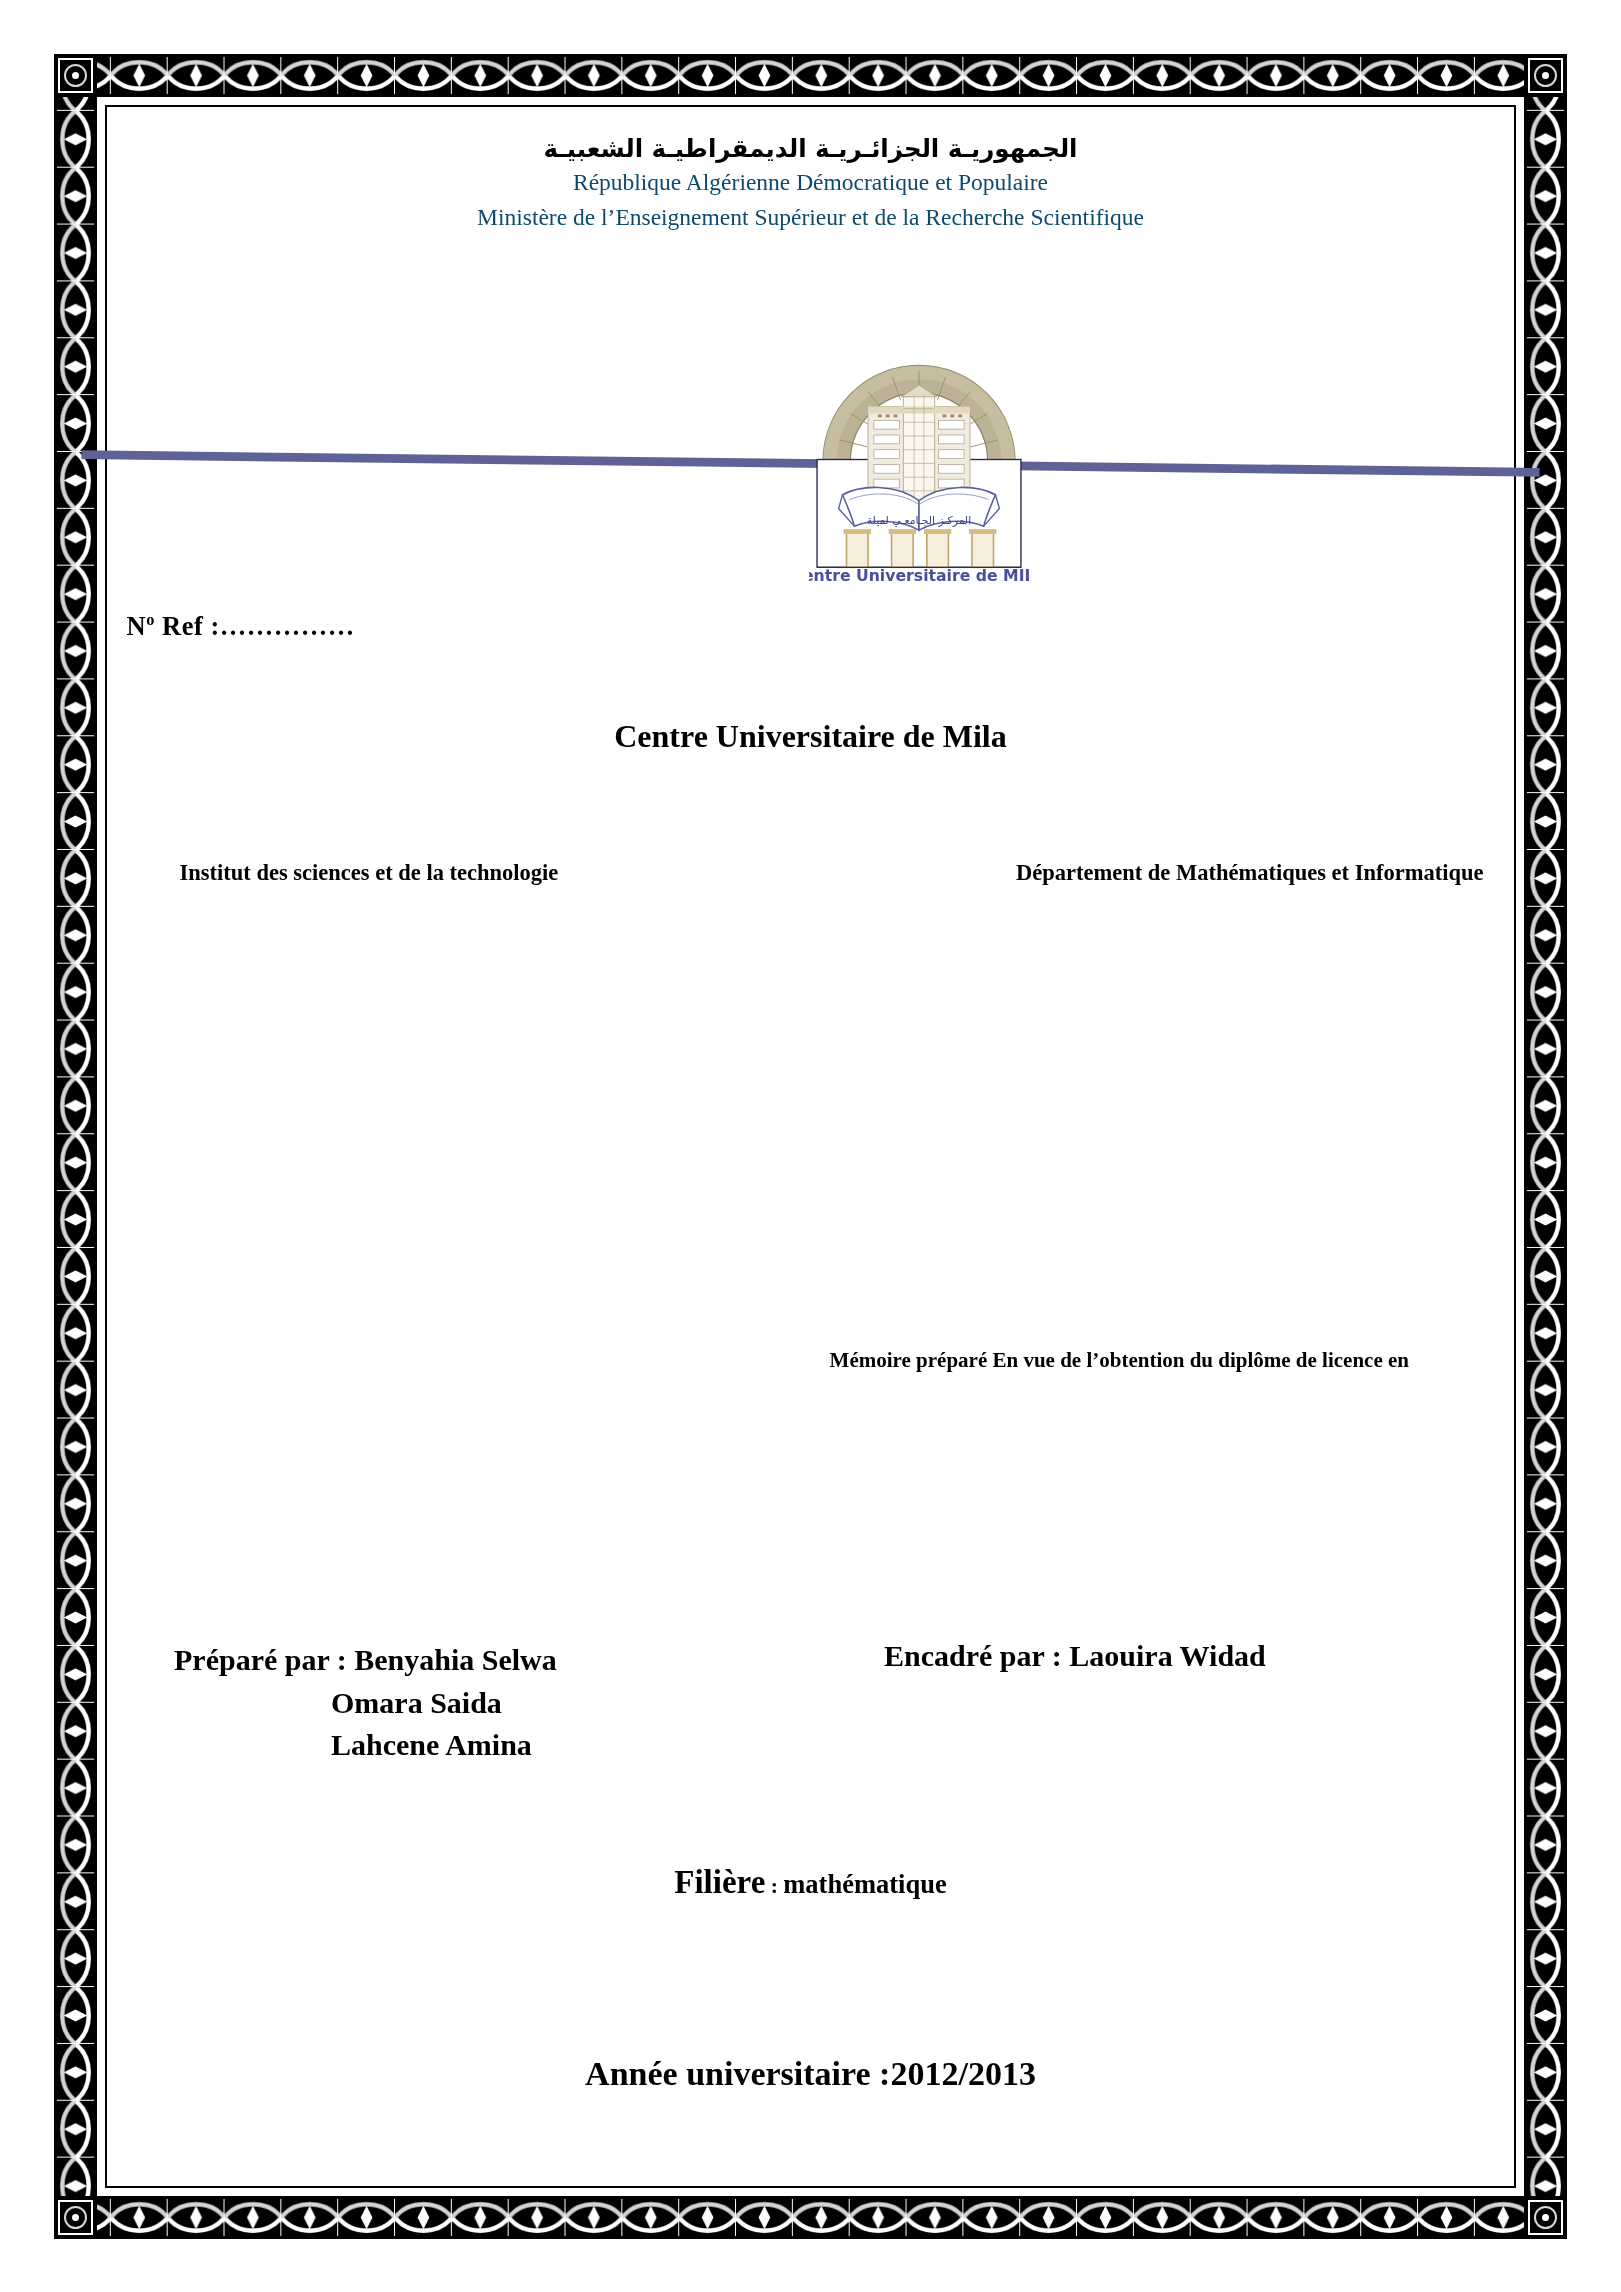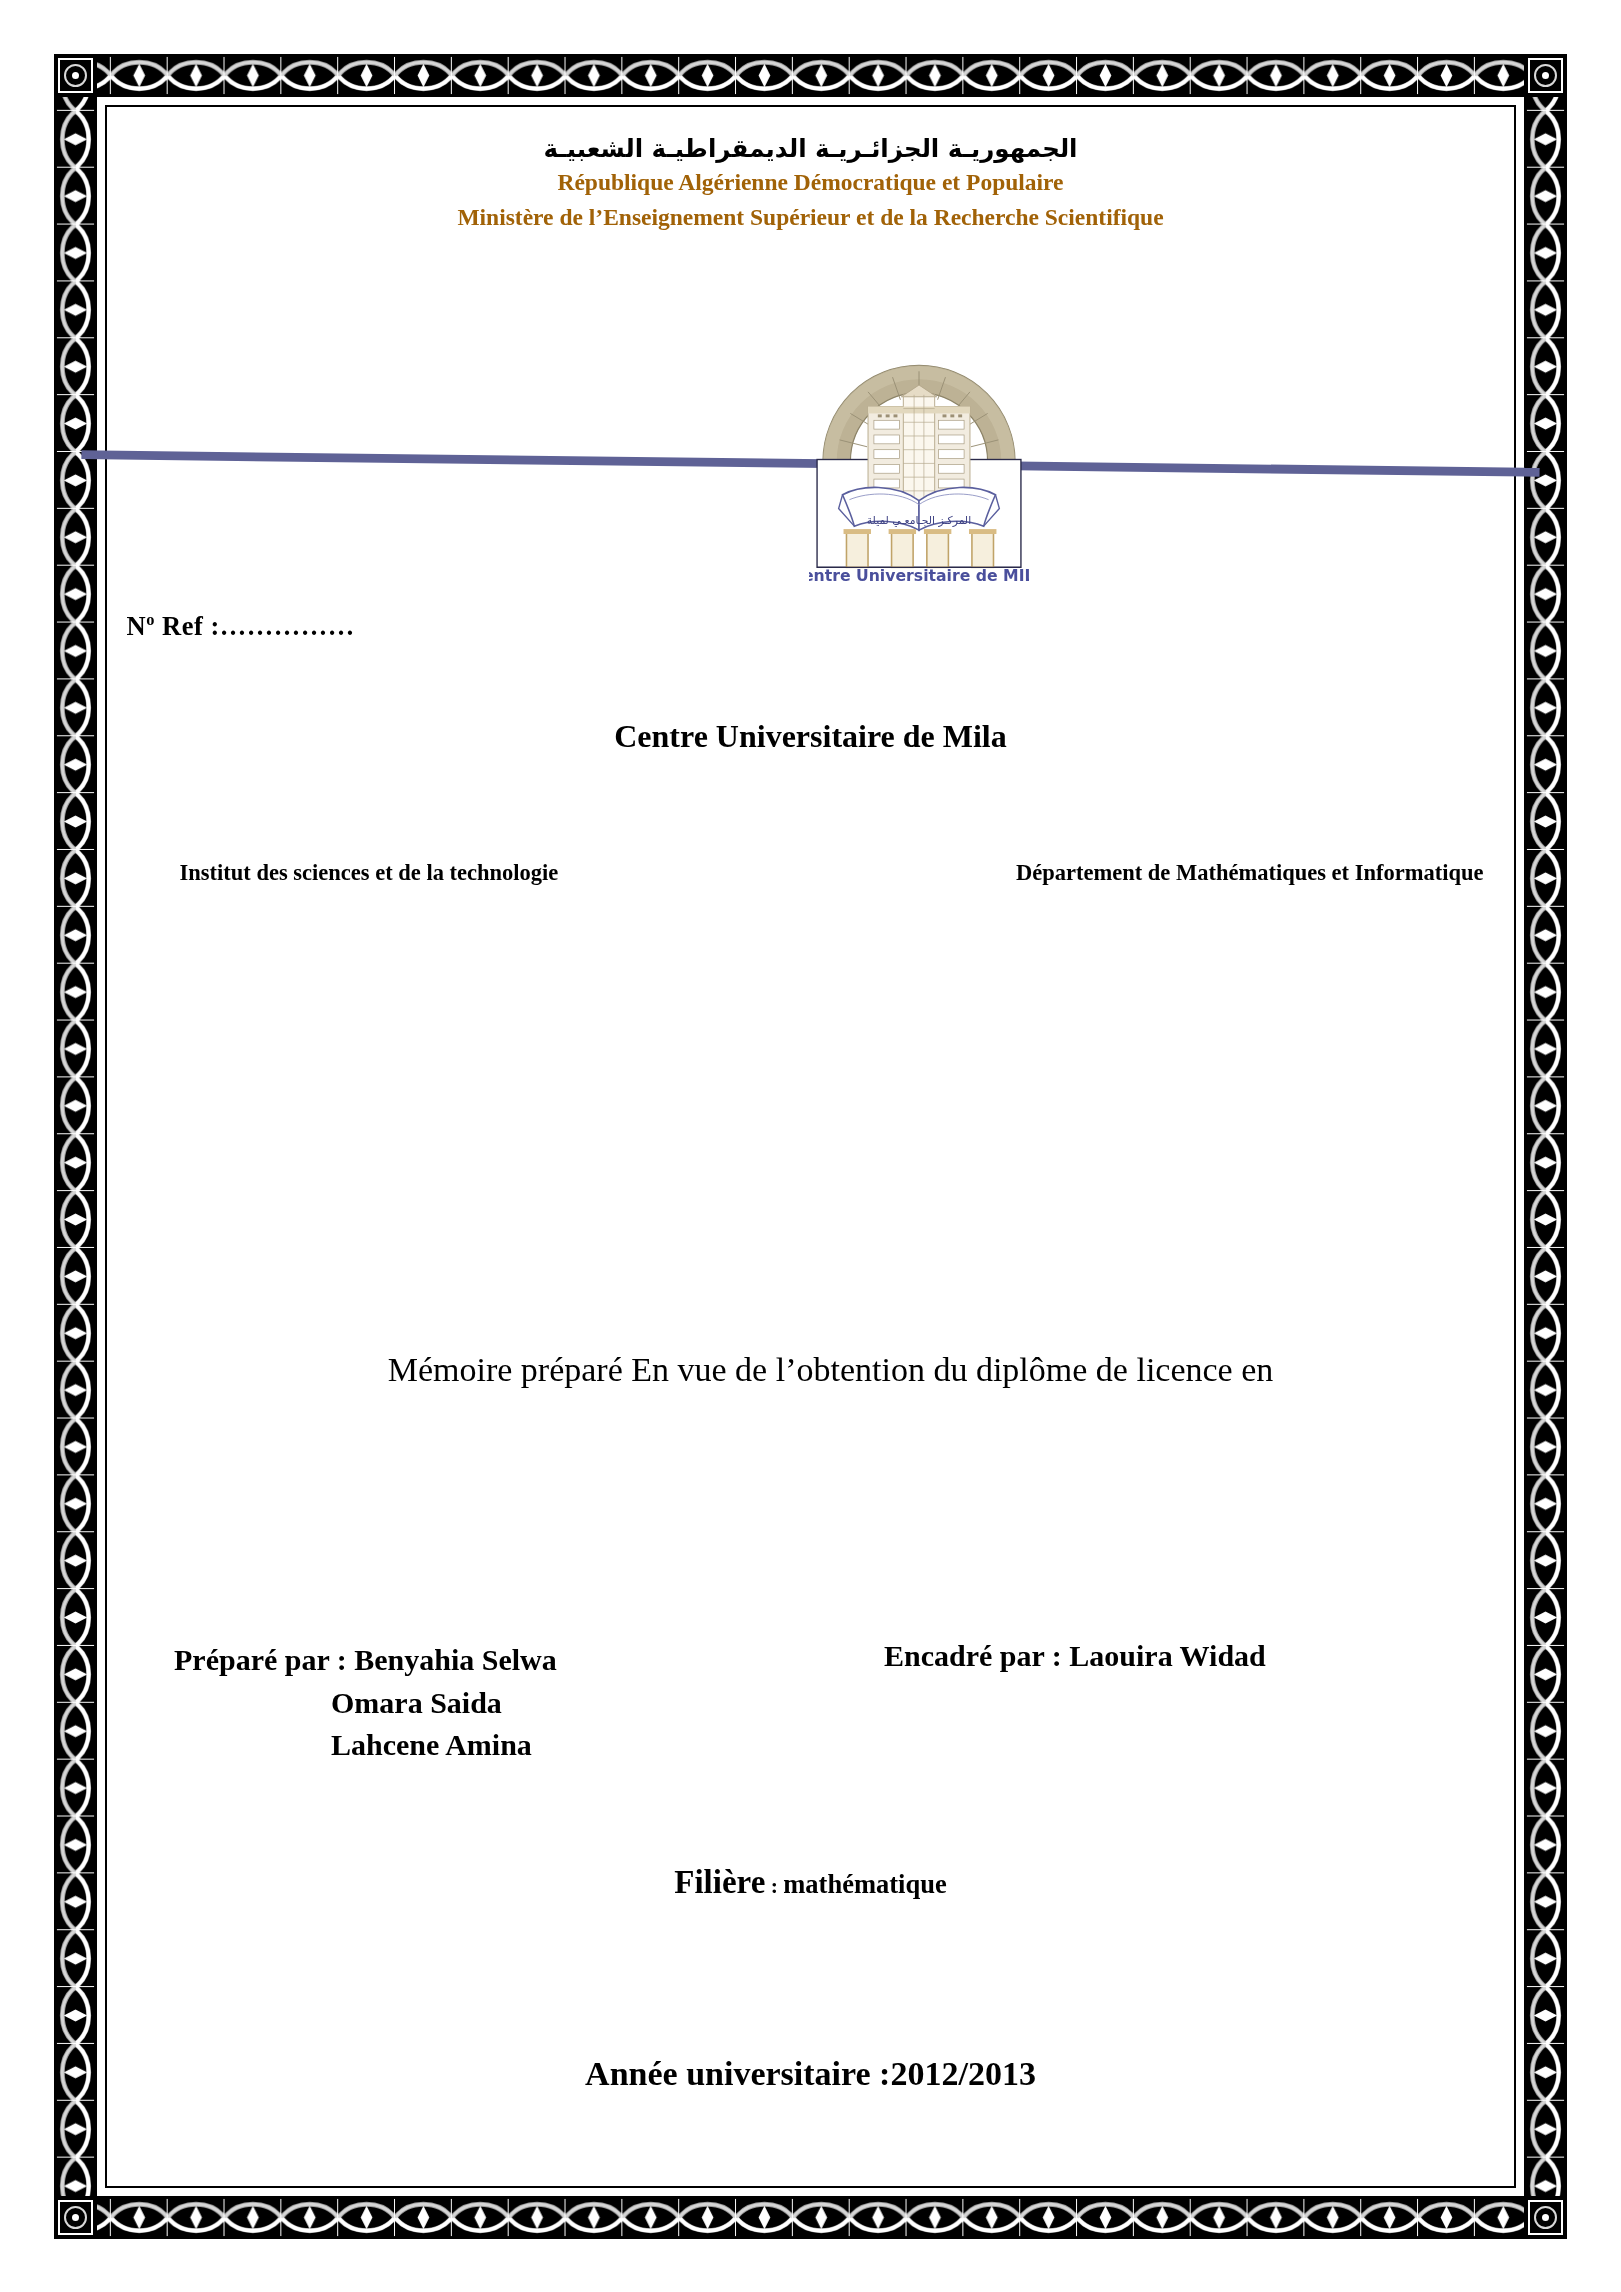--- a/index.html
+++ b/index.html
@@ -109,24 +109,24 @@
   .ar-line {
     font-family: "DejaVu Sans", sans-serif;
     font-weight: bold;
     font-size: 24.5px;
     line-height: 1.35;
     direction: rtl;
     color: #000;
   }
   .fr-line {
     font-family: "Liberation Serif", serif;
-    font-weight: bold;
+    font-weight: normal;
     font-size: 23.5px;
     line-height: 1.45;
-    color: #a16207;
+    color: #0c4a6e;
   }
 
   
   .divider-wrap {
     position: absolute;
     left: -51px;
     top: 338px;
     width: 1513px;
     height: 39px;
   }
@@ -205,23 +205,23 @@
     font-weight: bold;
     letter-spacing: 0.5px;
   }
 
   
   .memoire {
     position: absolute;
     left: 147px;
     top: 1240px;
     width: 1157px;
-    text-align: center;
-    font-size: 34px;
-    font-weight: normal;
+    text-align: right;
+    font-size: 21px;
+    font-weight: bold;
     line-height: 1.45;
   }
 
   
   .people-row {
     position: absolute;
     left: 0;
     top: 1534px;
     width: 1411px;
     font-size: 30px;

